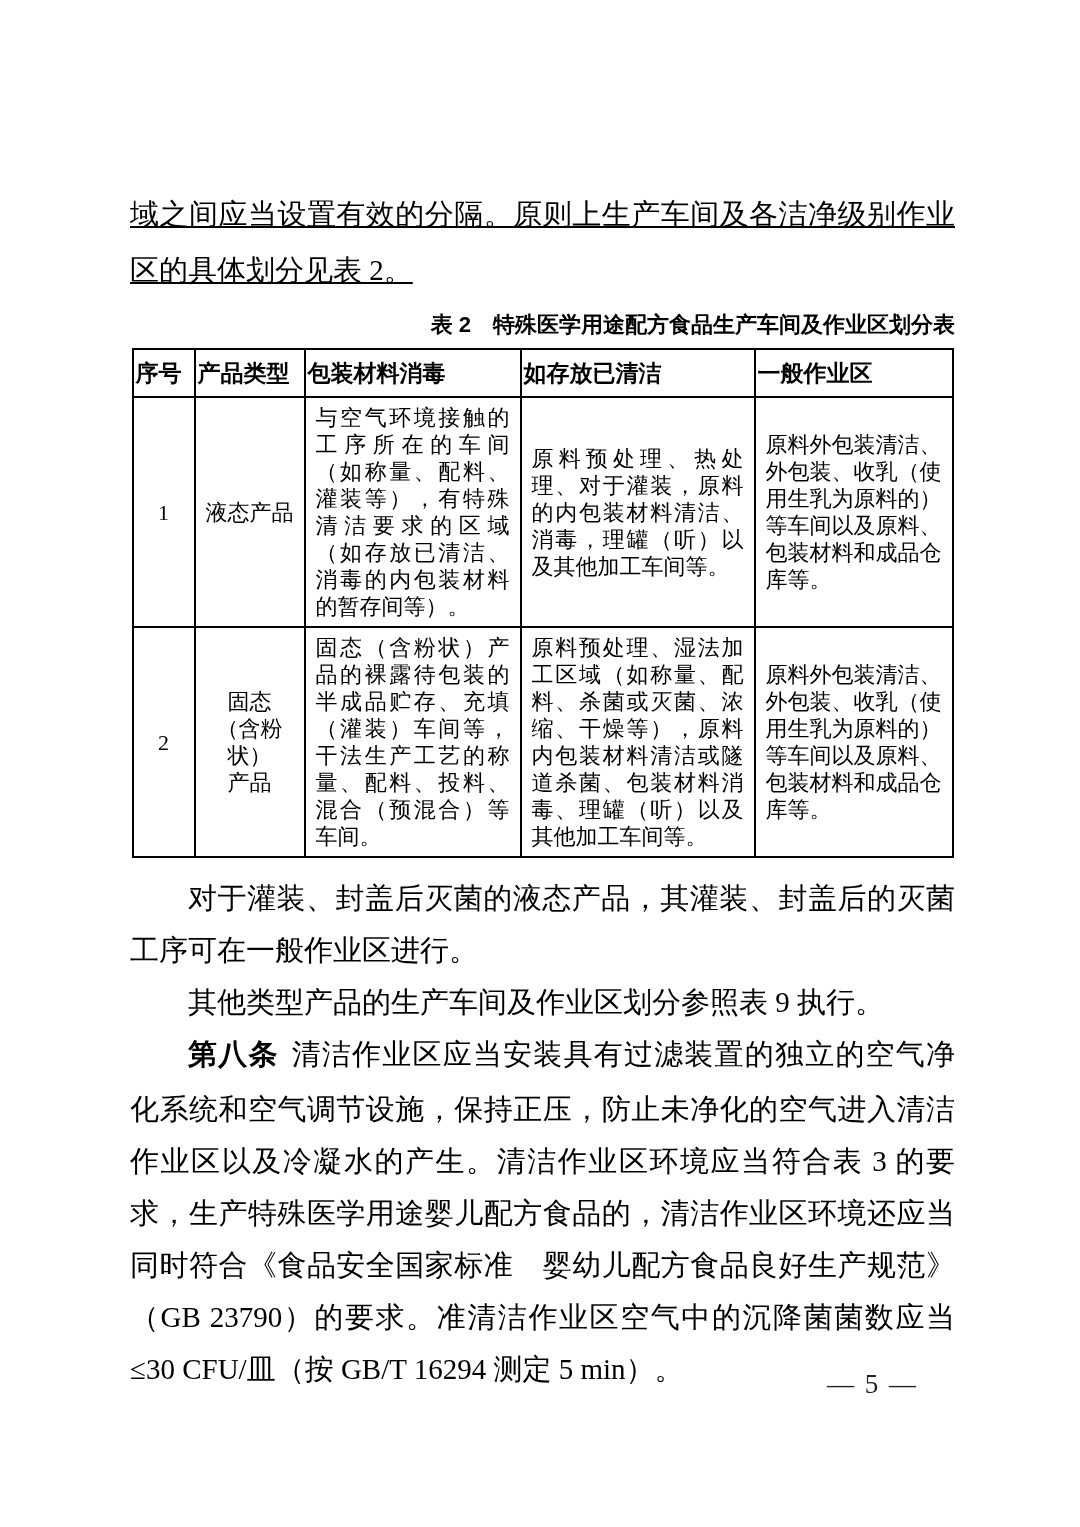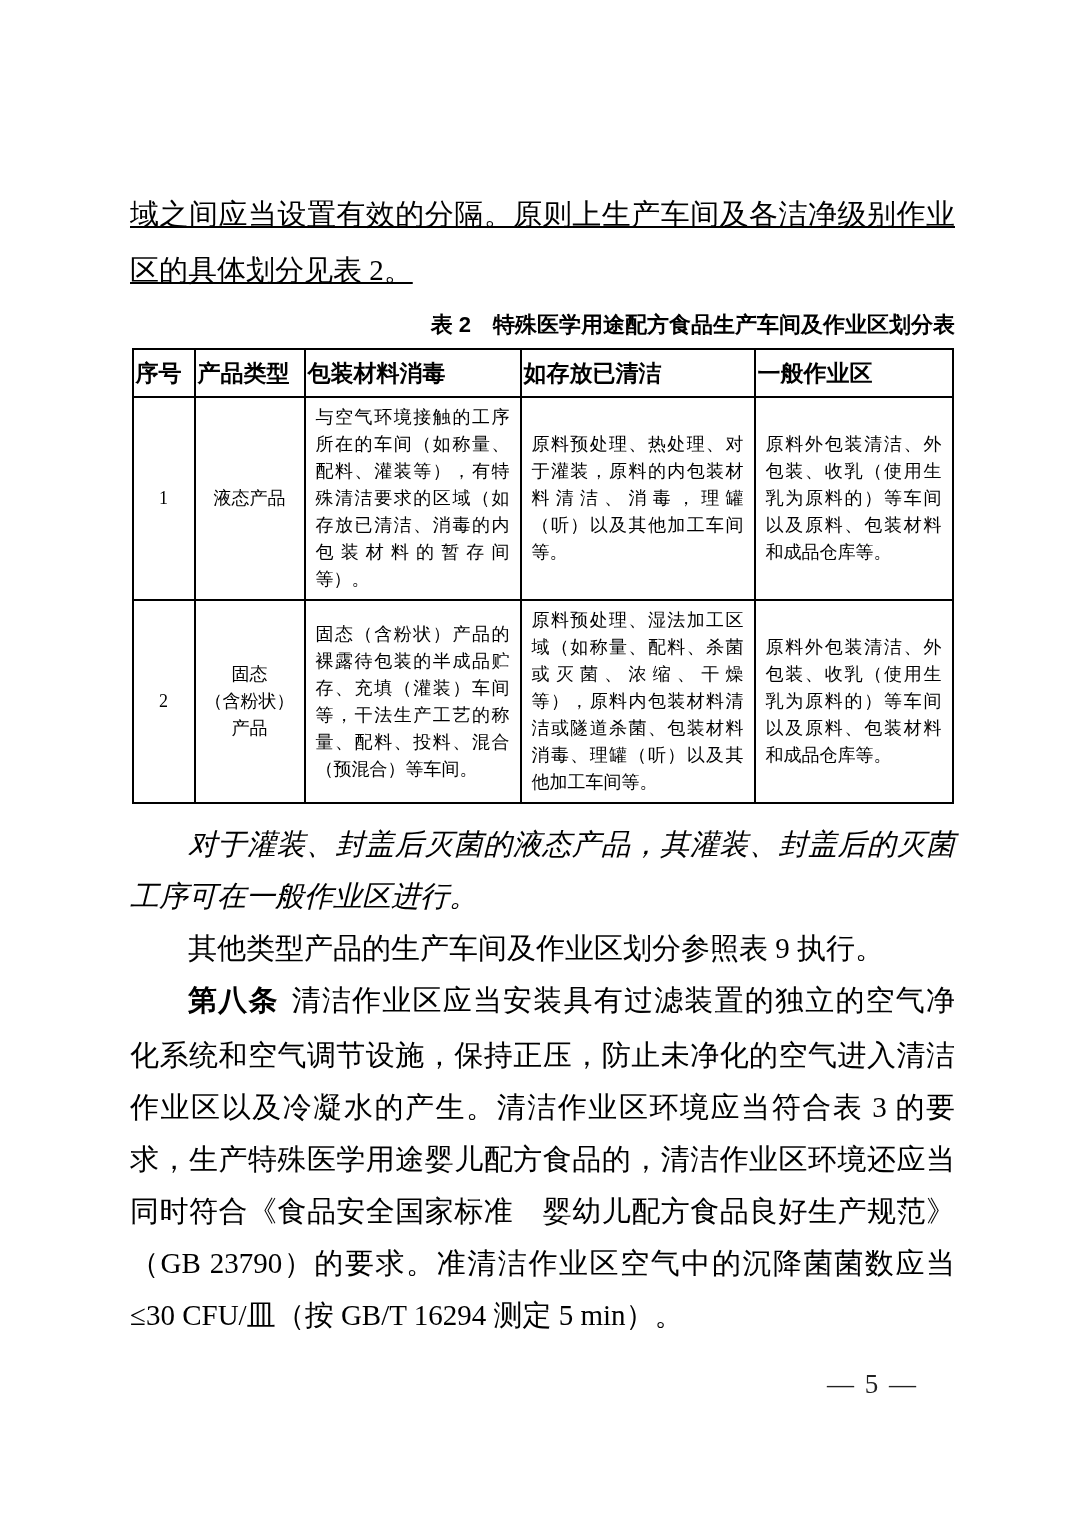--- a/index.html
+++ b/index.html
@@ -24,21 +24,21 @@
   .body-text {
     margin: 0;
     font-size: 29px;
     line-height: 56px;
     text-align: justify;
     text-justify: inter-ideograph;
     text-indent: 2em;
   }
   .no-indent { text-indent: 0; text-decoration: underline; }
   .after-table { line-height: 52px; }
-  .p-first { margin-top: 14px; font-style: italic; }
+  .p-first { margin-top: 14px; }
   .table-caption {
     margin: 12px 0 0 0;
     font-family: "Liberation Sans", "DejaVu Sans", sans-serif;
     font-weight: bold;
     font-size: 22px;
     line-height: 30px;
     text-align: right;
   }
   table.doc-table {
     border-collapse: collapse;
@@ -54,21 +54,21 @@
   .doc-table th {
     font-family: "Liberation Sans", "DejaVu Sans", sans-serif;
     font-weight: bold;
     font-size: 23px;
     height: 48px;
     text-align: left;
     padding: 2px;
     margin-top: 16px;
   }
   .doc-table td {
-    font-size: 18px;
+    font-size: 22px;
     line-height: 27px;
     padding: 6px 10px;
     text-align: justify;
     text-justify: inter-ideograph;
   }
   .doc-table td.cell-center {
     text-align: center;
     padding: 6px 4px;
   }
   .pre-line { white-space: pre-line; margin-top: 16px; }

